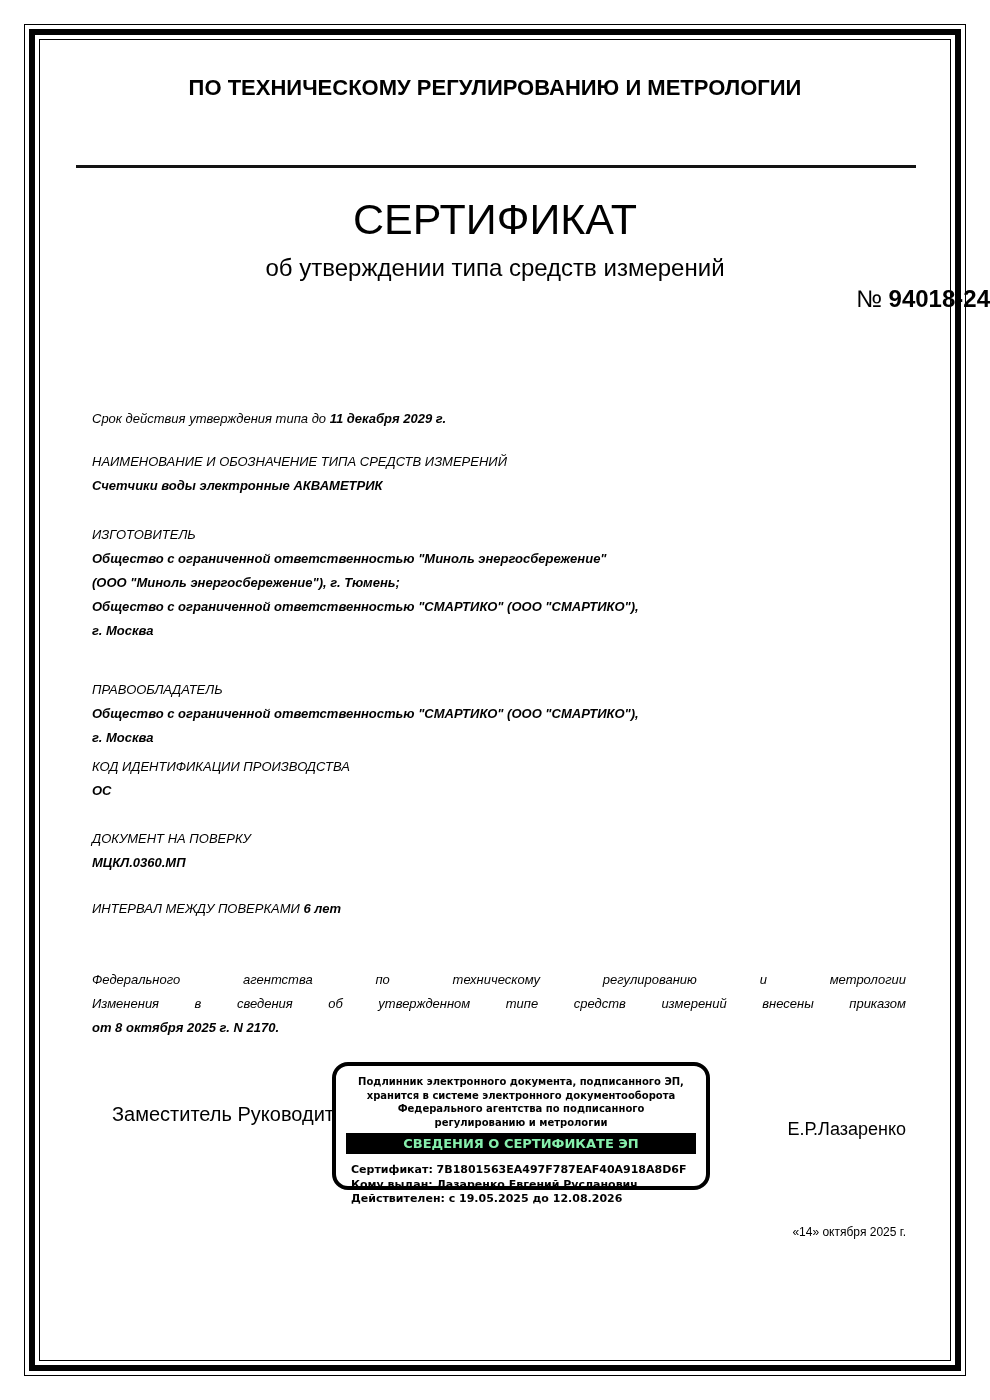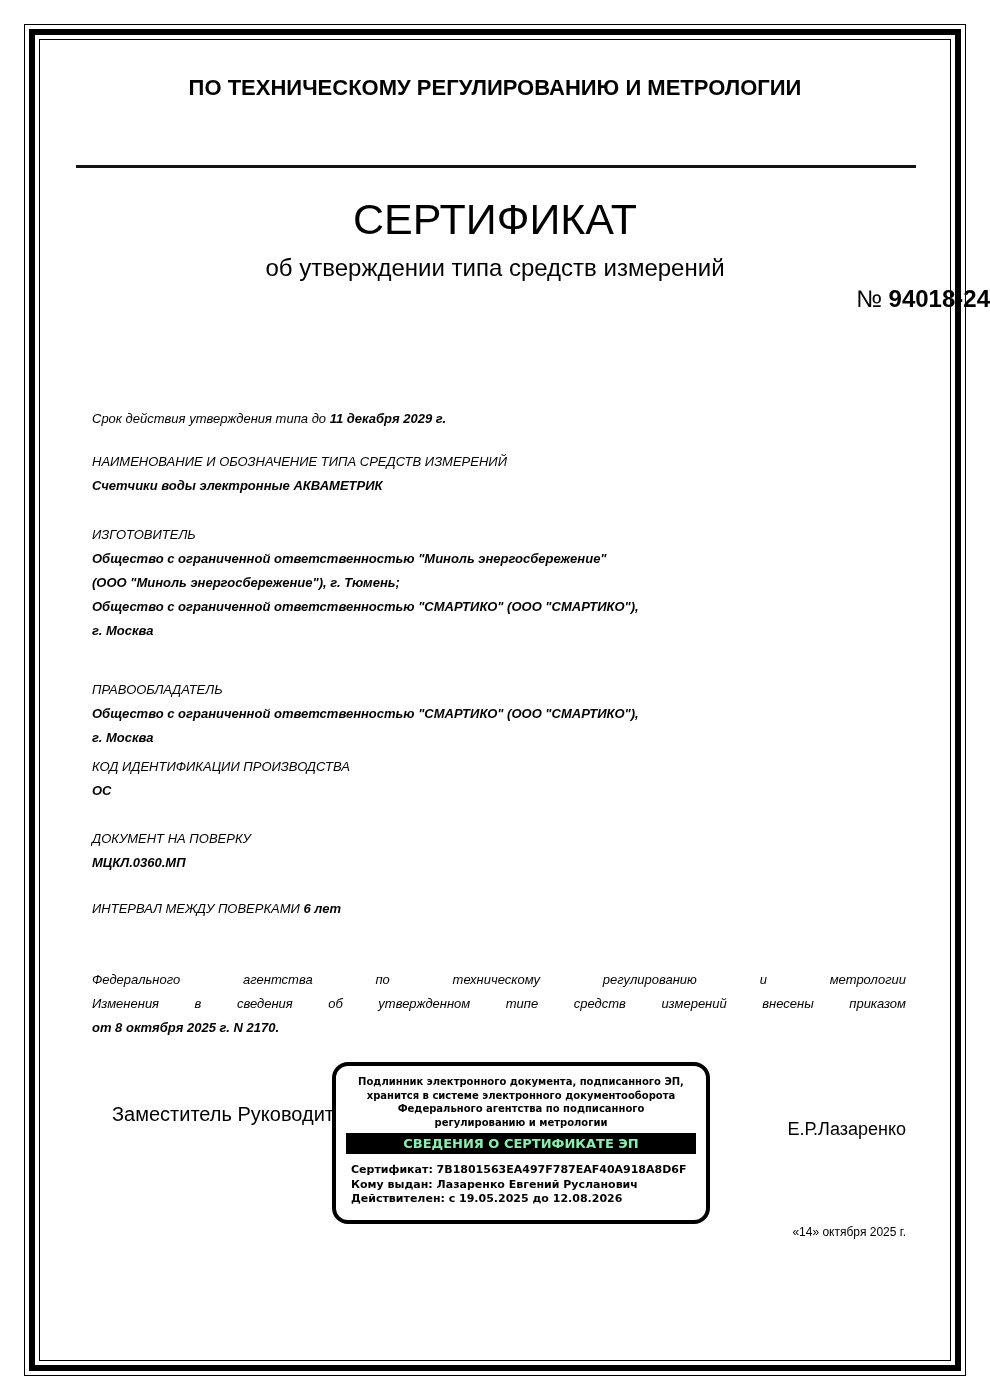--- a/index.html
+++ b/index.html
@@ -38,21 +38,21 @@
   .blk-interval  { top:897px; }
   .blk-amend     { top:968px; }
 
   .amend-just { text-align:justify; text-align-last:justify; }
 
   .sig-role { position:absolute; left:84px;  top:1103px; font-size:20px;margin-left:28px; }
   .sig-name { position:absolute; right:84px; top:1119px; font-size:18px; }
   .issue-date { position:absolute; right:84px; top:1225px; font-size:12px; }
 
   .stamp {
-    position:absolute; left:332px; top:1062px; width:378px; height:162px;
+    position:absolute; left:332px; top:1062px; width:378px; height:128px;
     box-sizing:border-box; border:4px solid #000; border-radius:16px;
     background:#fff; font-family:"DejaVu Sans", sans-serif; font-weight:700;
   }
   .stamp-hdr { margin-top:9px; text-align:center; font-size:10px; line-height:13.5px; white-space:nowrap; }
   .stamp-bar {
     margin:4px 10px 0 10px; background:#000; color:#86efac; text-align:center;
     font-size:13px; line-height:21px; height:21px; white-space:nowrap;
   }
   .stamp-details { margin:9px 0 0 15px; font-size:11px; line-height:14.5px; white-space:nowrap; }
 </style>

